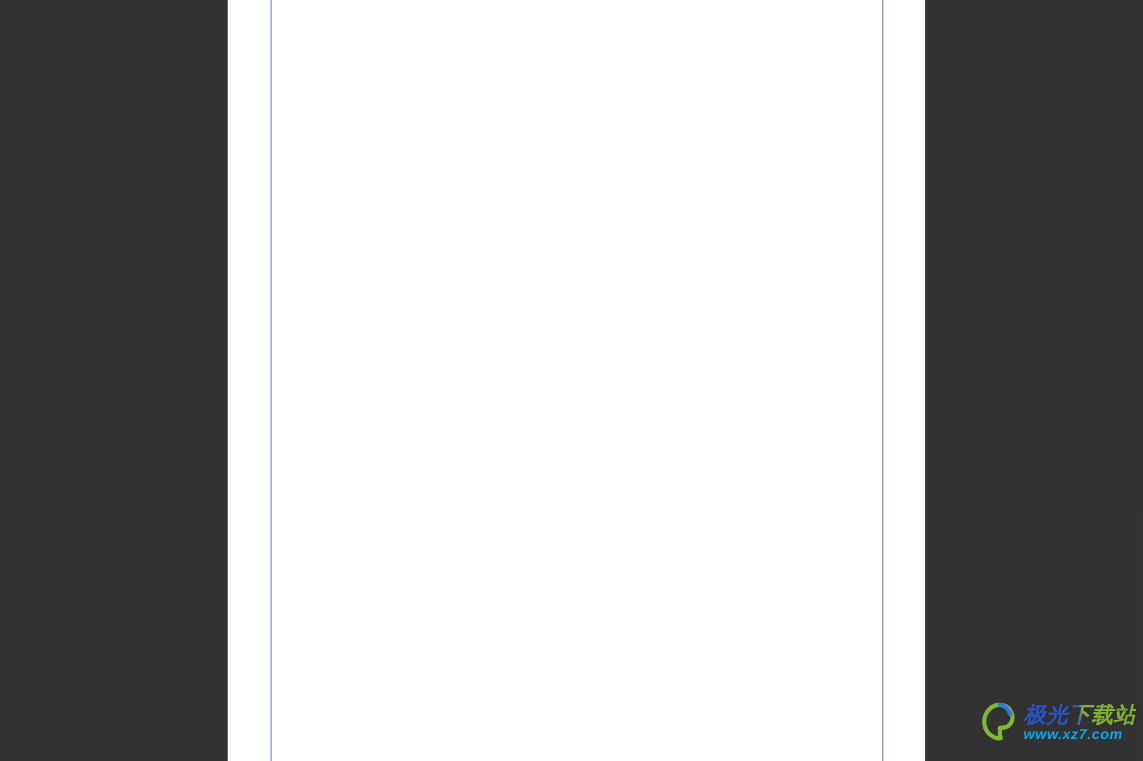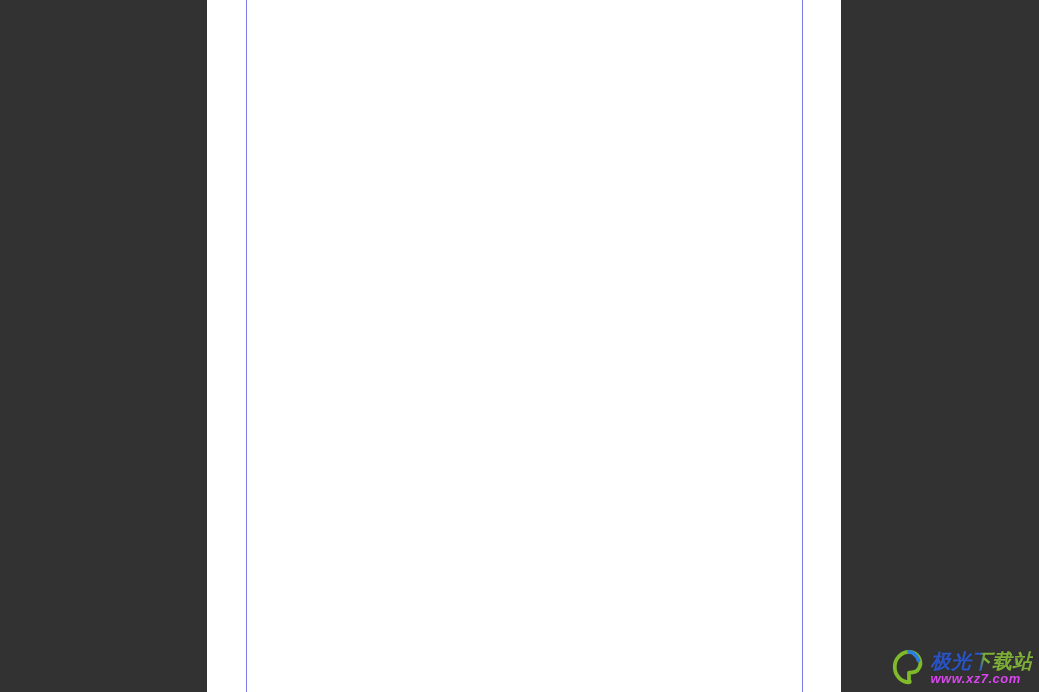--- a/index.html
+++ b/index.html
@@ -31,21 +31,21 @@
       top: 0;
       width: 557px;
       height: 692px;
       border-left: 1px solid #7a7ae8;
       border-right: 1px solid #7a7ae8;
       pointer-events: none;
     }
     .watermark {
       position: absolute;
       right: 6px;
-      bottom: 5px;
+      bottom: 16px;
       display: flex;
       align-items: center;
       gap: 3px;
       pointer-events: none;
     }
     .watermark-icon {
       width: 38px;
       height: 38px;
       display: block;
     }
@@ -60,21 +60,21 @@
     .watermark-title {
       font-size: 20px;
       background: linear-gradient(90deg, #2f5fe0 0%, #2f5fe0 48%, #8ec63f 52%, #8ec63f 100%);
       -webkit-background-clip: text;
       background-clip: text;
       color: transparent;
       text-shadow: 0 0 2px rgba(0,0,0,0.15);
     }
     .watermark-url {
       font-size: 13px;
-      color: #d946ef;
+      color: #0ea5e9;
       font-weight: 600;
     }
   </style>
 </head>
 <body>
 
 <div class="viewer-area">
   <div class="page-well">
     <span></span>
   </div>

